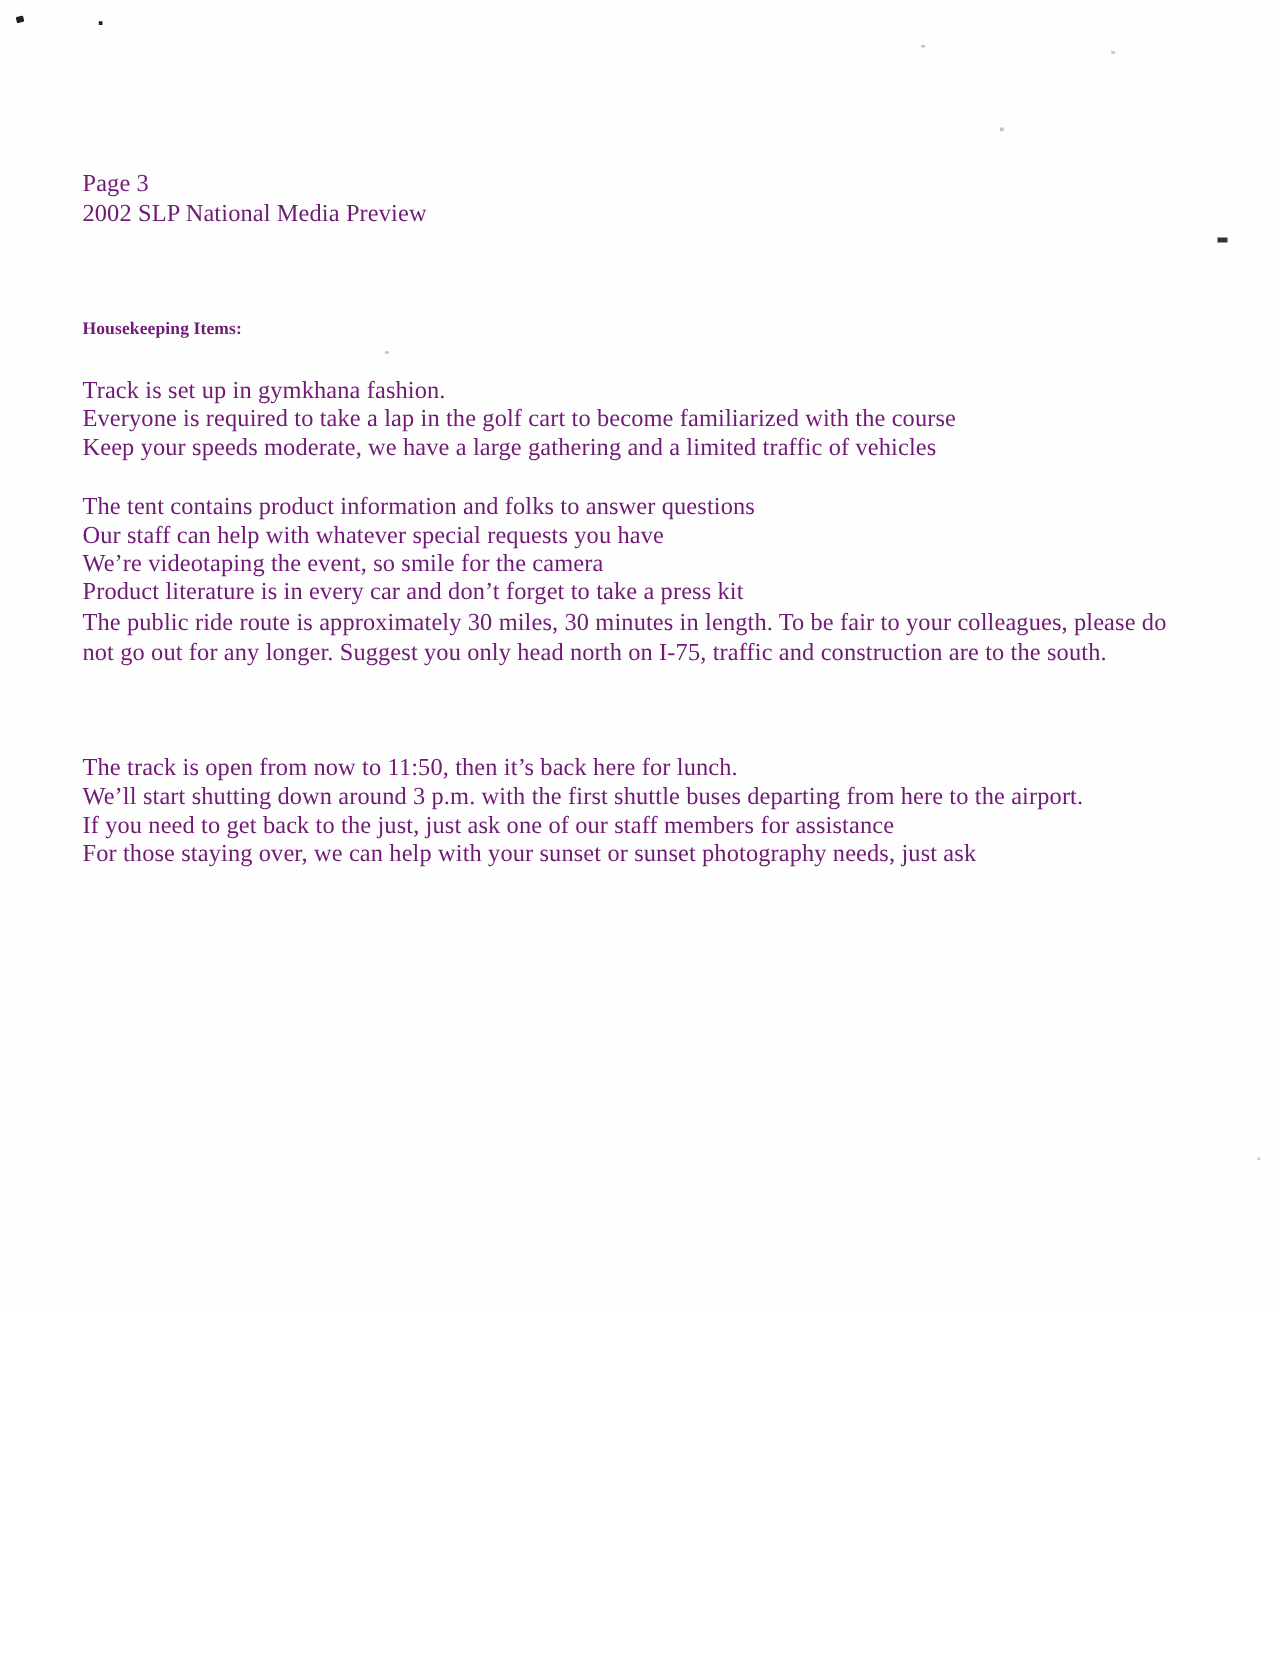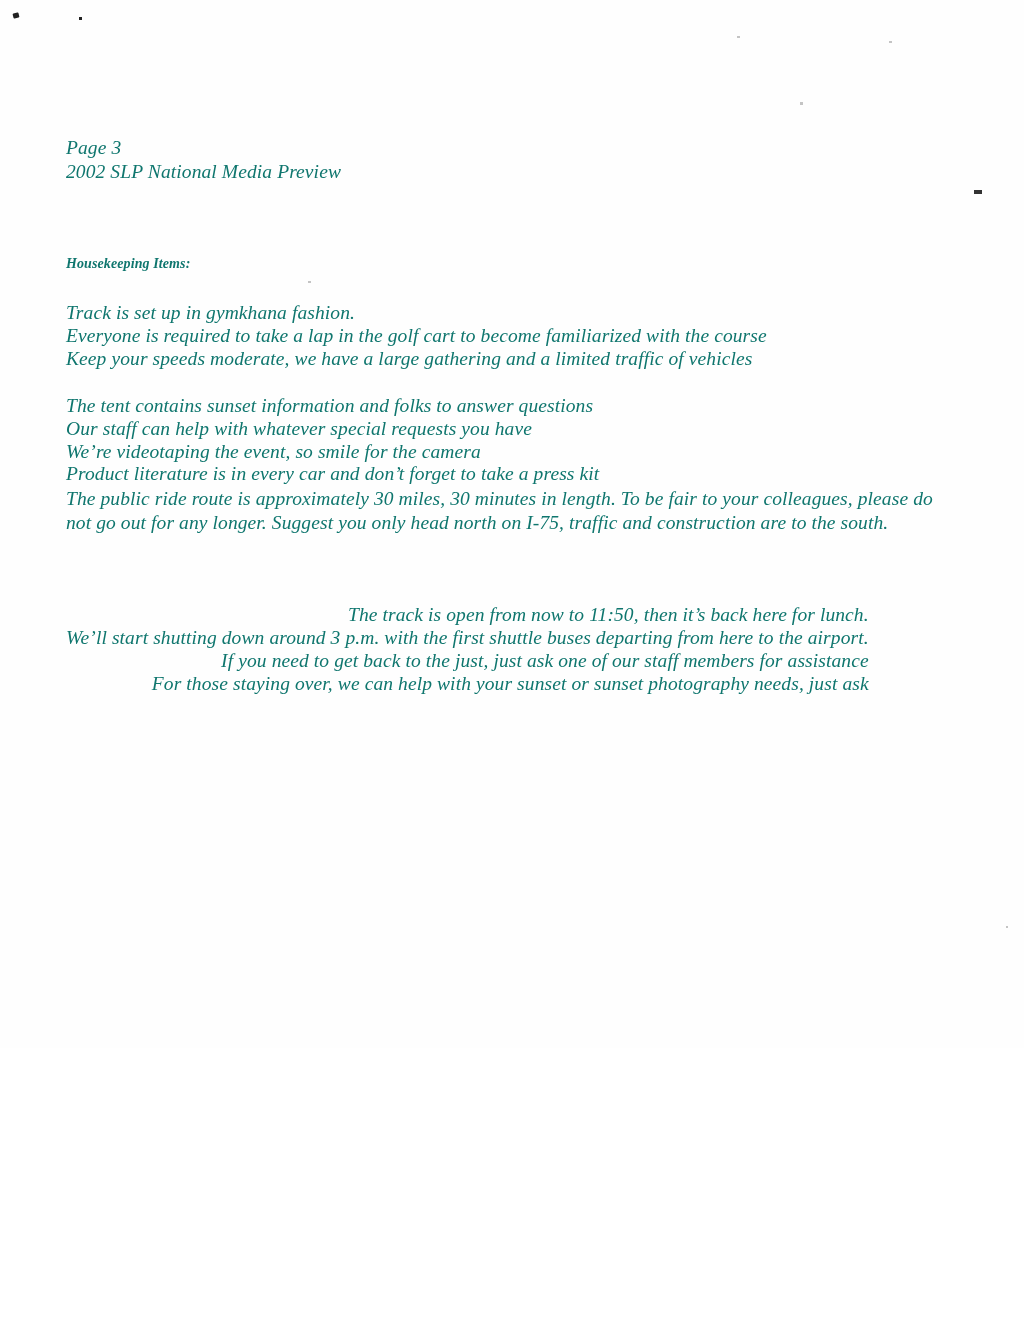--- a/index.html
+++ b/index.html
@@ -7,37 +7,36 @@
     padding: 0;
     background: #ffffff;
   }
   .page {
     position: relative;
     width: 1024px;
     height: 1048px;
     background: #fefefe;
     overflow: hidden;
     font-family: "Liberation Serif", "DejaVu Serif", serif;
-    color: #0f766e;
-    font-style: italic;
+    color: #701a75;
   }
   .textblock {
     position: absolute;
     left: 66px;
     font-size: 19.5px;
     line-height: 23px;
     letter-spacing: 0.1px;
     white-space: nowrap;
   }
   .header-block   { top: 136px; line-height: 24px; }
   .section-title  { top: 252px; font-weight: bold; font-size: 14px; }
   .para-1 { top: 301px; }
   .para-2 { top: 394px; }
   .para-3 { top: 462px; line-height: 24.5px; }
-  .para-4 { top: 603px; text-align: right; }
+  .para-4 { top: 603px; }
 
   
   .speck {
     position: absolute;
     background: #222;
   }
   .speck.s1 { left: 13px;  top: 13px;  width: 6px; height: 5px; border-radius: 1px; transform: rotate(-15deg); }
   .speck.s2 { left: 79px;  top: 17px;  width: 3px; height: 3px; }
   .speck.s3 { left: 974px; top: 190px; width: 8px; height: 4px; background: #333; }
   .speck.faint { background: #c4c4c4; }
@@ -79,21 +78,21 @@
 
   <div class="textblock section-title">Housekeeping Items:</div>
 
   <div class="textblock para-1">
     <div>Track is set up in gymkhana fashion.</div>
     <div>Everyone is required to take a lap in the golf cart to become familiarized with the course</div>
     <div>Keep your speeds moderate, we have a large gathering and a limited traffic of vehicles</div>
   </div>
 
   <div class="textblock para-2">
-    <div>The tent contains sunset information and folks to answer questions</div>
+    <div>The tent contains product information and folks to answer questions</div>
     <div>Our staff can help with whatever special requests you have</div>
     <div>We’re videotaping the event, so smile for the camera</div>
   </div>
 
   <div class="textblock para-3">
     <div>Product literature is in every car and don’t forget to take a press kit</div>
     <div>The public ride route is approximately 30 miles, 30 minutes in length.  To be fair to your colleagues, please do</div>
     <div>not go out for any longer.  Suggest you only head north on I-75, traffic and construction are to the south.</div>
   </div>
 

